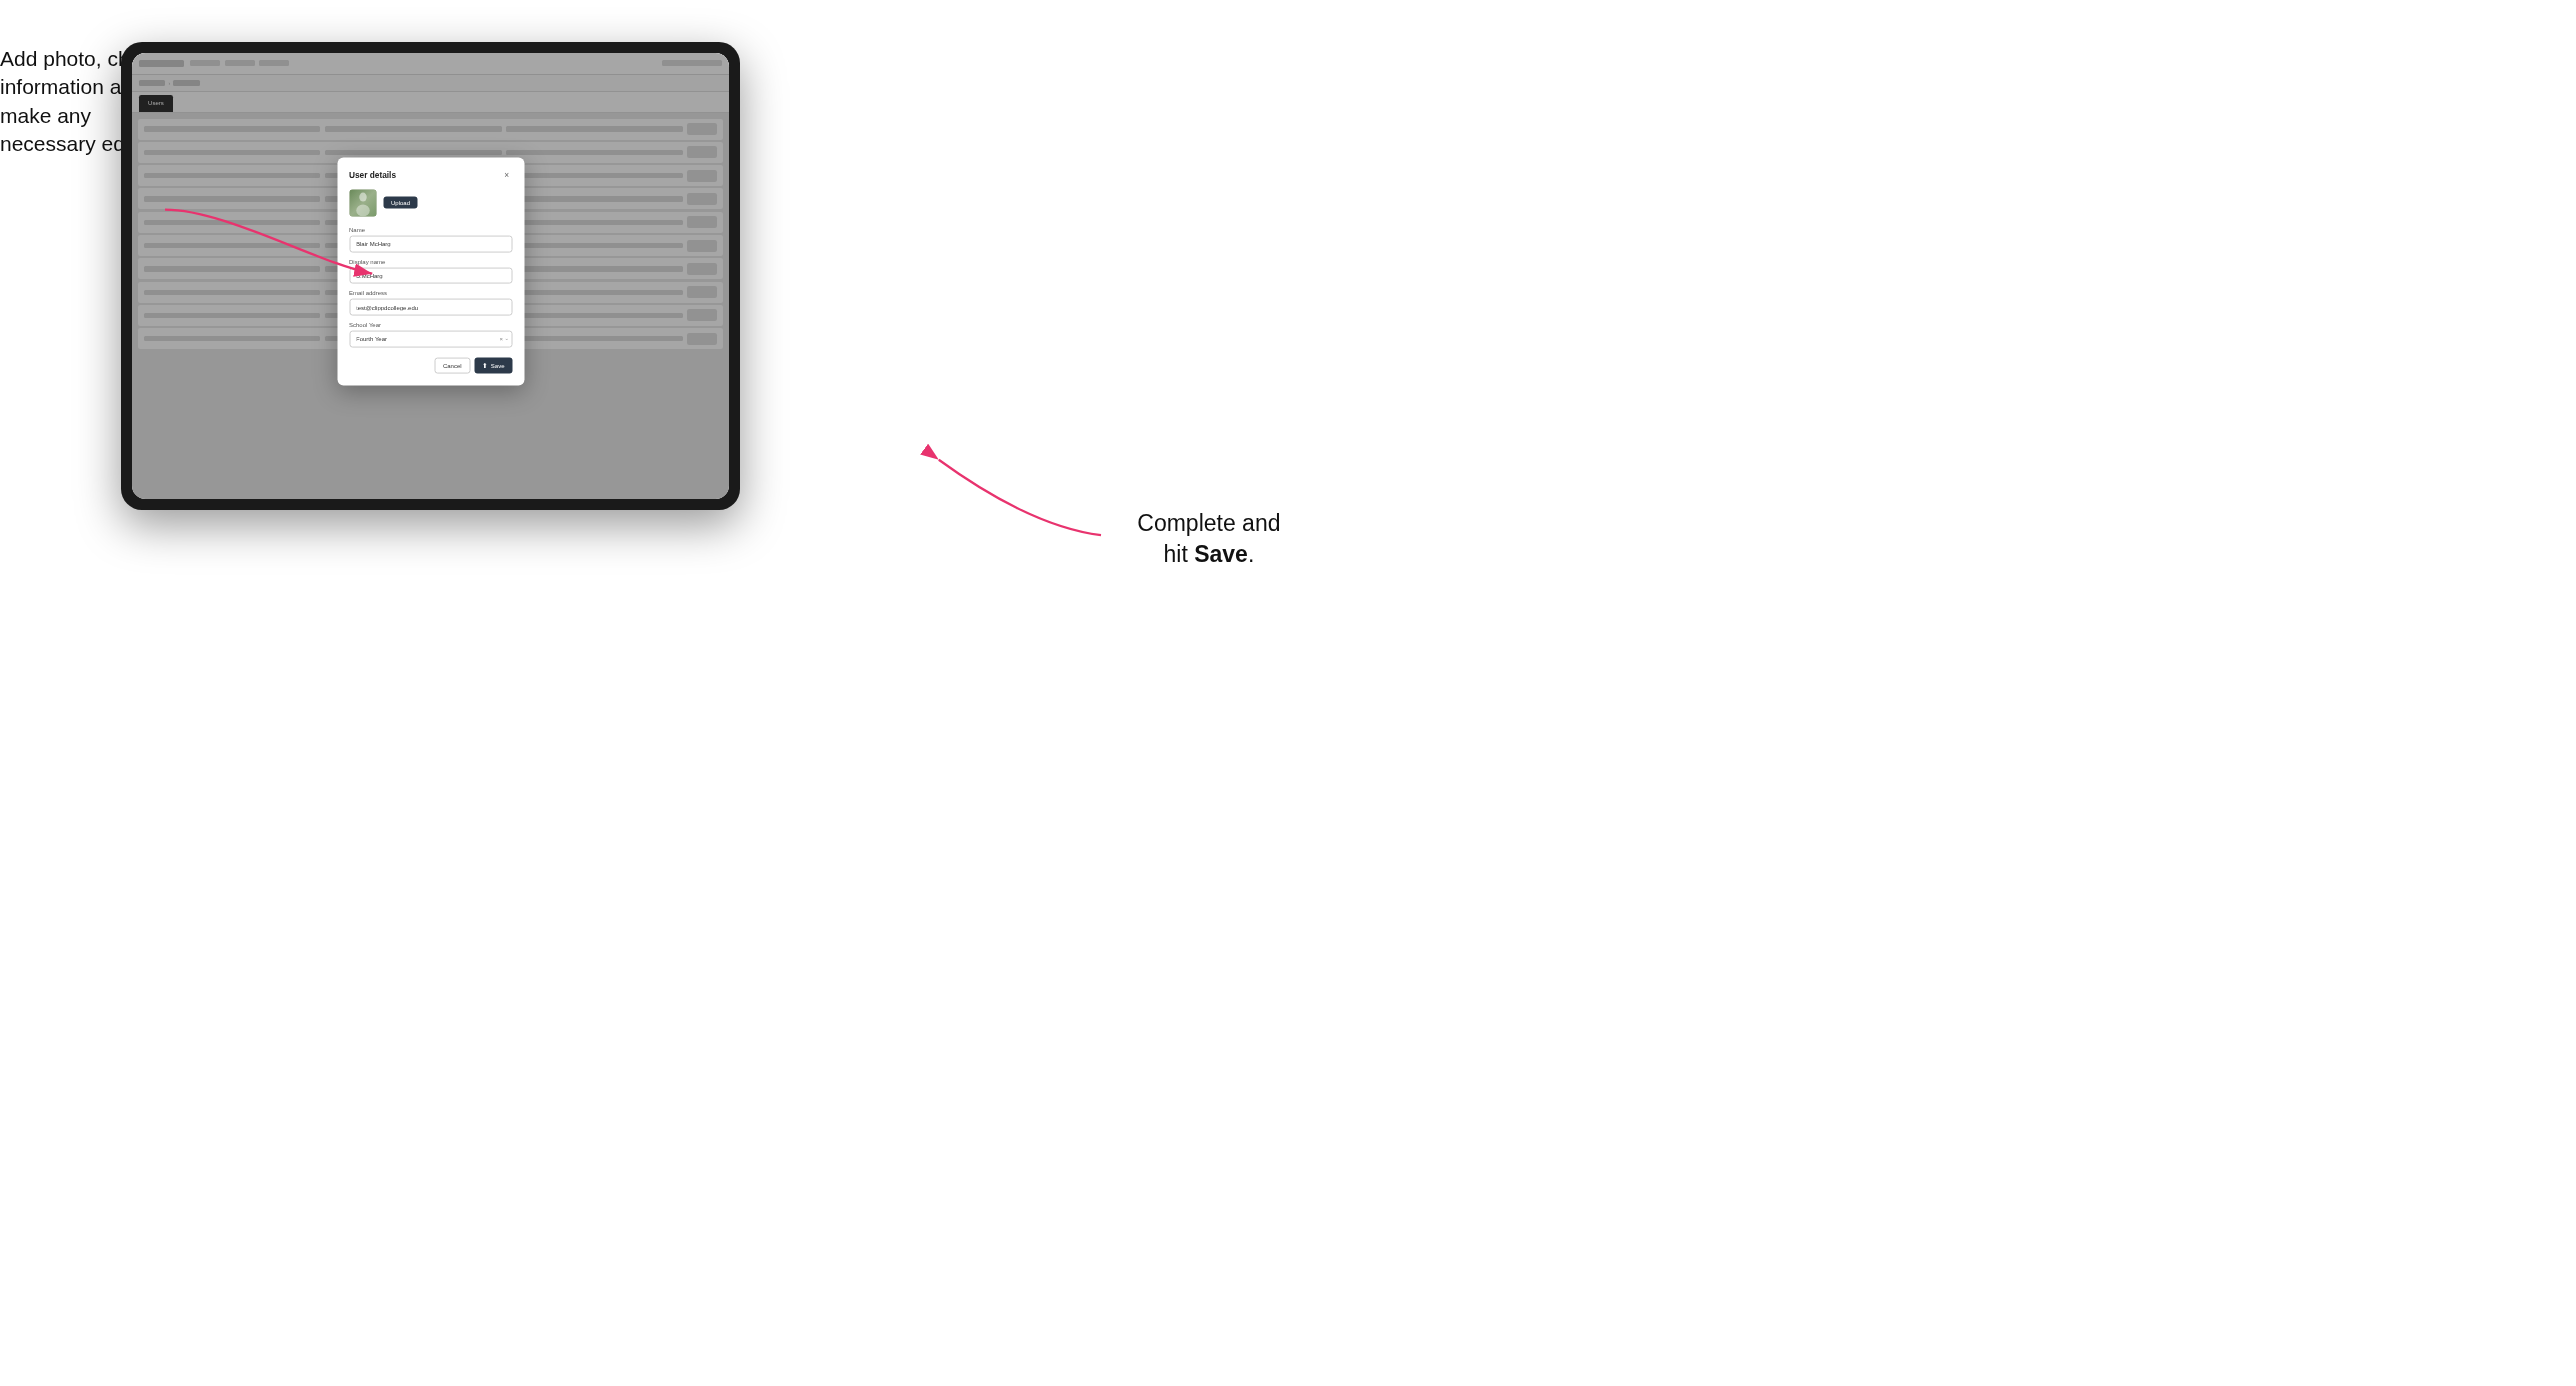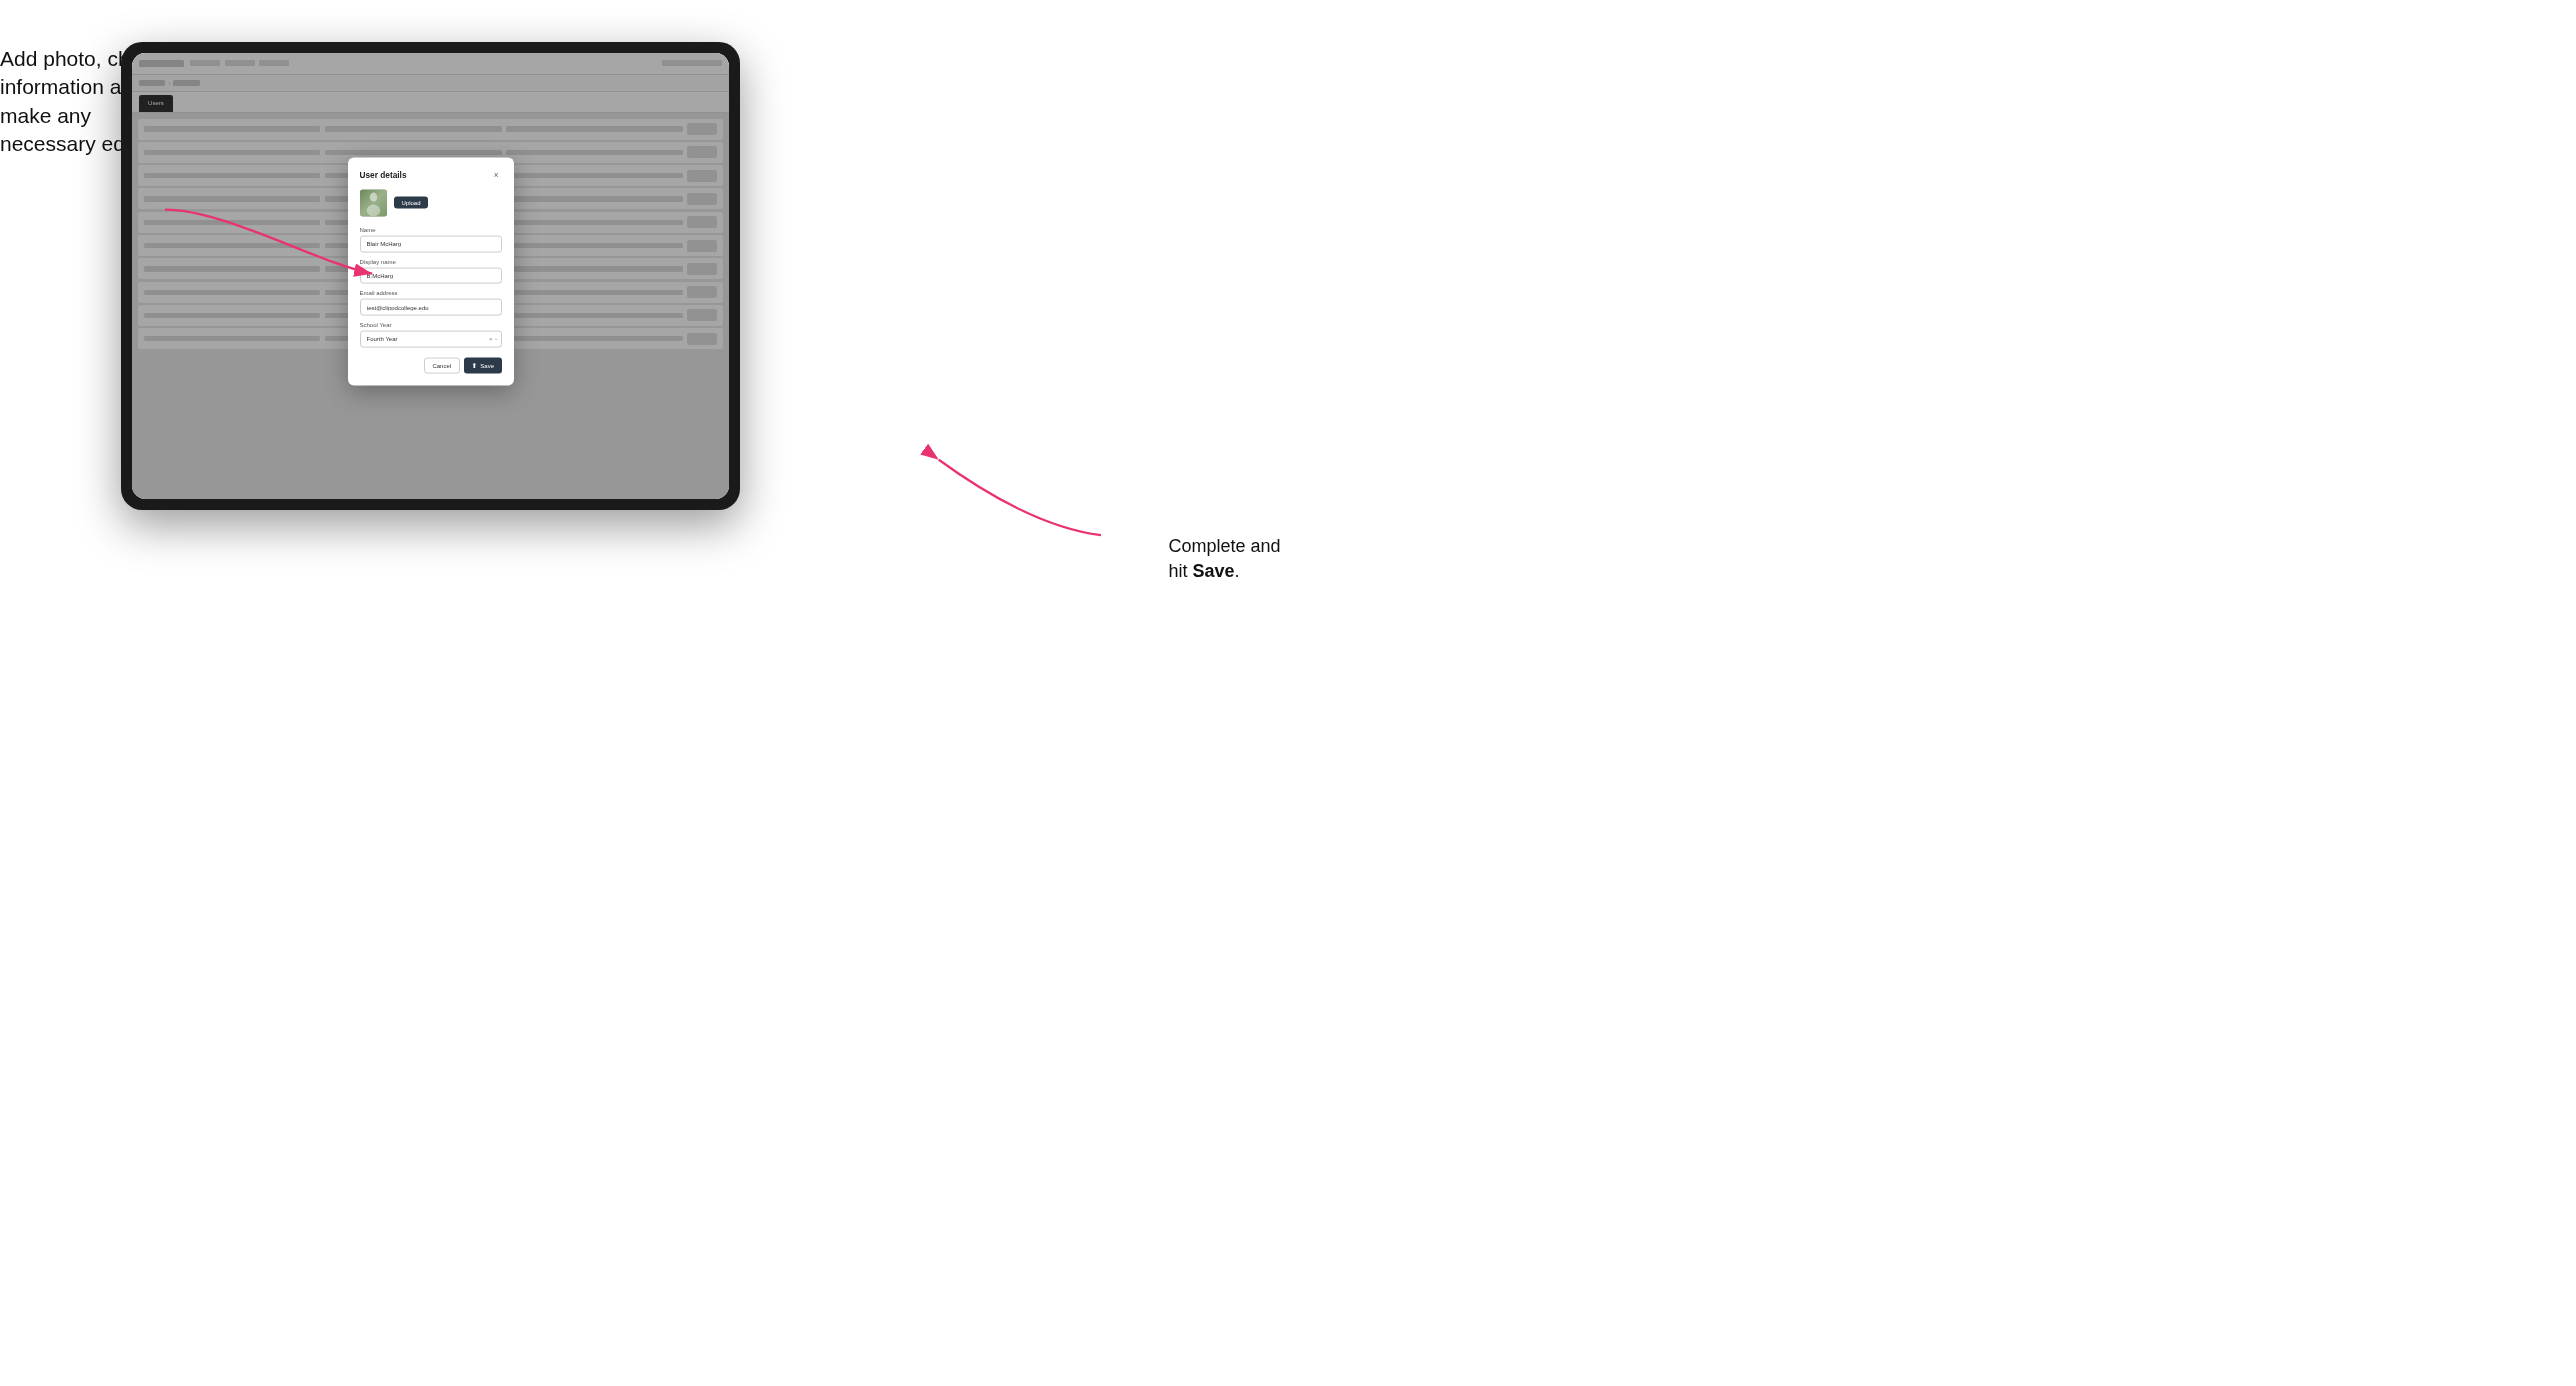--- a/index.html
+++ b/index.html
@@ -20,26 +20,26 @@
       font-size: 21px;
       font-weight: 400;
       line-height: 1.35;
       color: #111;
       max-width: 166px;
     }
 
     .annotation-right {
       position: absolute;
       right: 7.5px;
-      bottom: 110px;
-      font-size: 18px;
+      bottom: 123px;
+      font-size: 23px;
       font-weight: 400;
       line-height: 1.35;
       color: #111;
-      text-align: left;
+      text-align: center;
       max-width: 181px;
     }
 
     .annotation-right strong {
       font-weight: 700;
     }
 
     
     .tablet {
       position: absolute;
@@ -196,21 +196,21 @@
     
     .modal {
       position: absolute;
       top: 50%;
       left: 50%;
       transform: translate(-50%, -52%);
       z-index: 20;
       background: #fff;
       border-radius: 6px;
       box-shadow: 0 6px 24px rgba(0,0,0,0.3);
-      width: 166px;
+      width: 187px;
       padding: 12px;
     }
 
     .modal-header {
       display: flex;
       align-items: center;
       justify-content: space-between;
       margin-bottom: 9px;
     }
 

